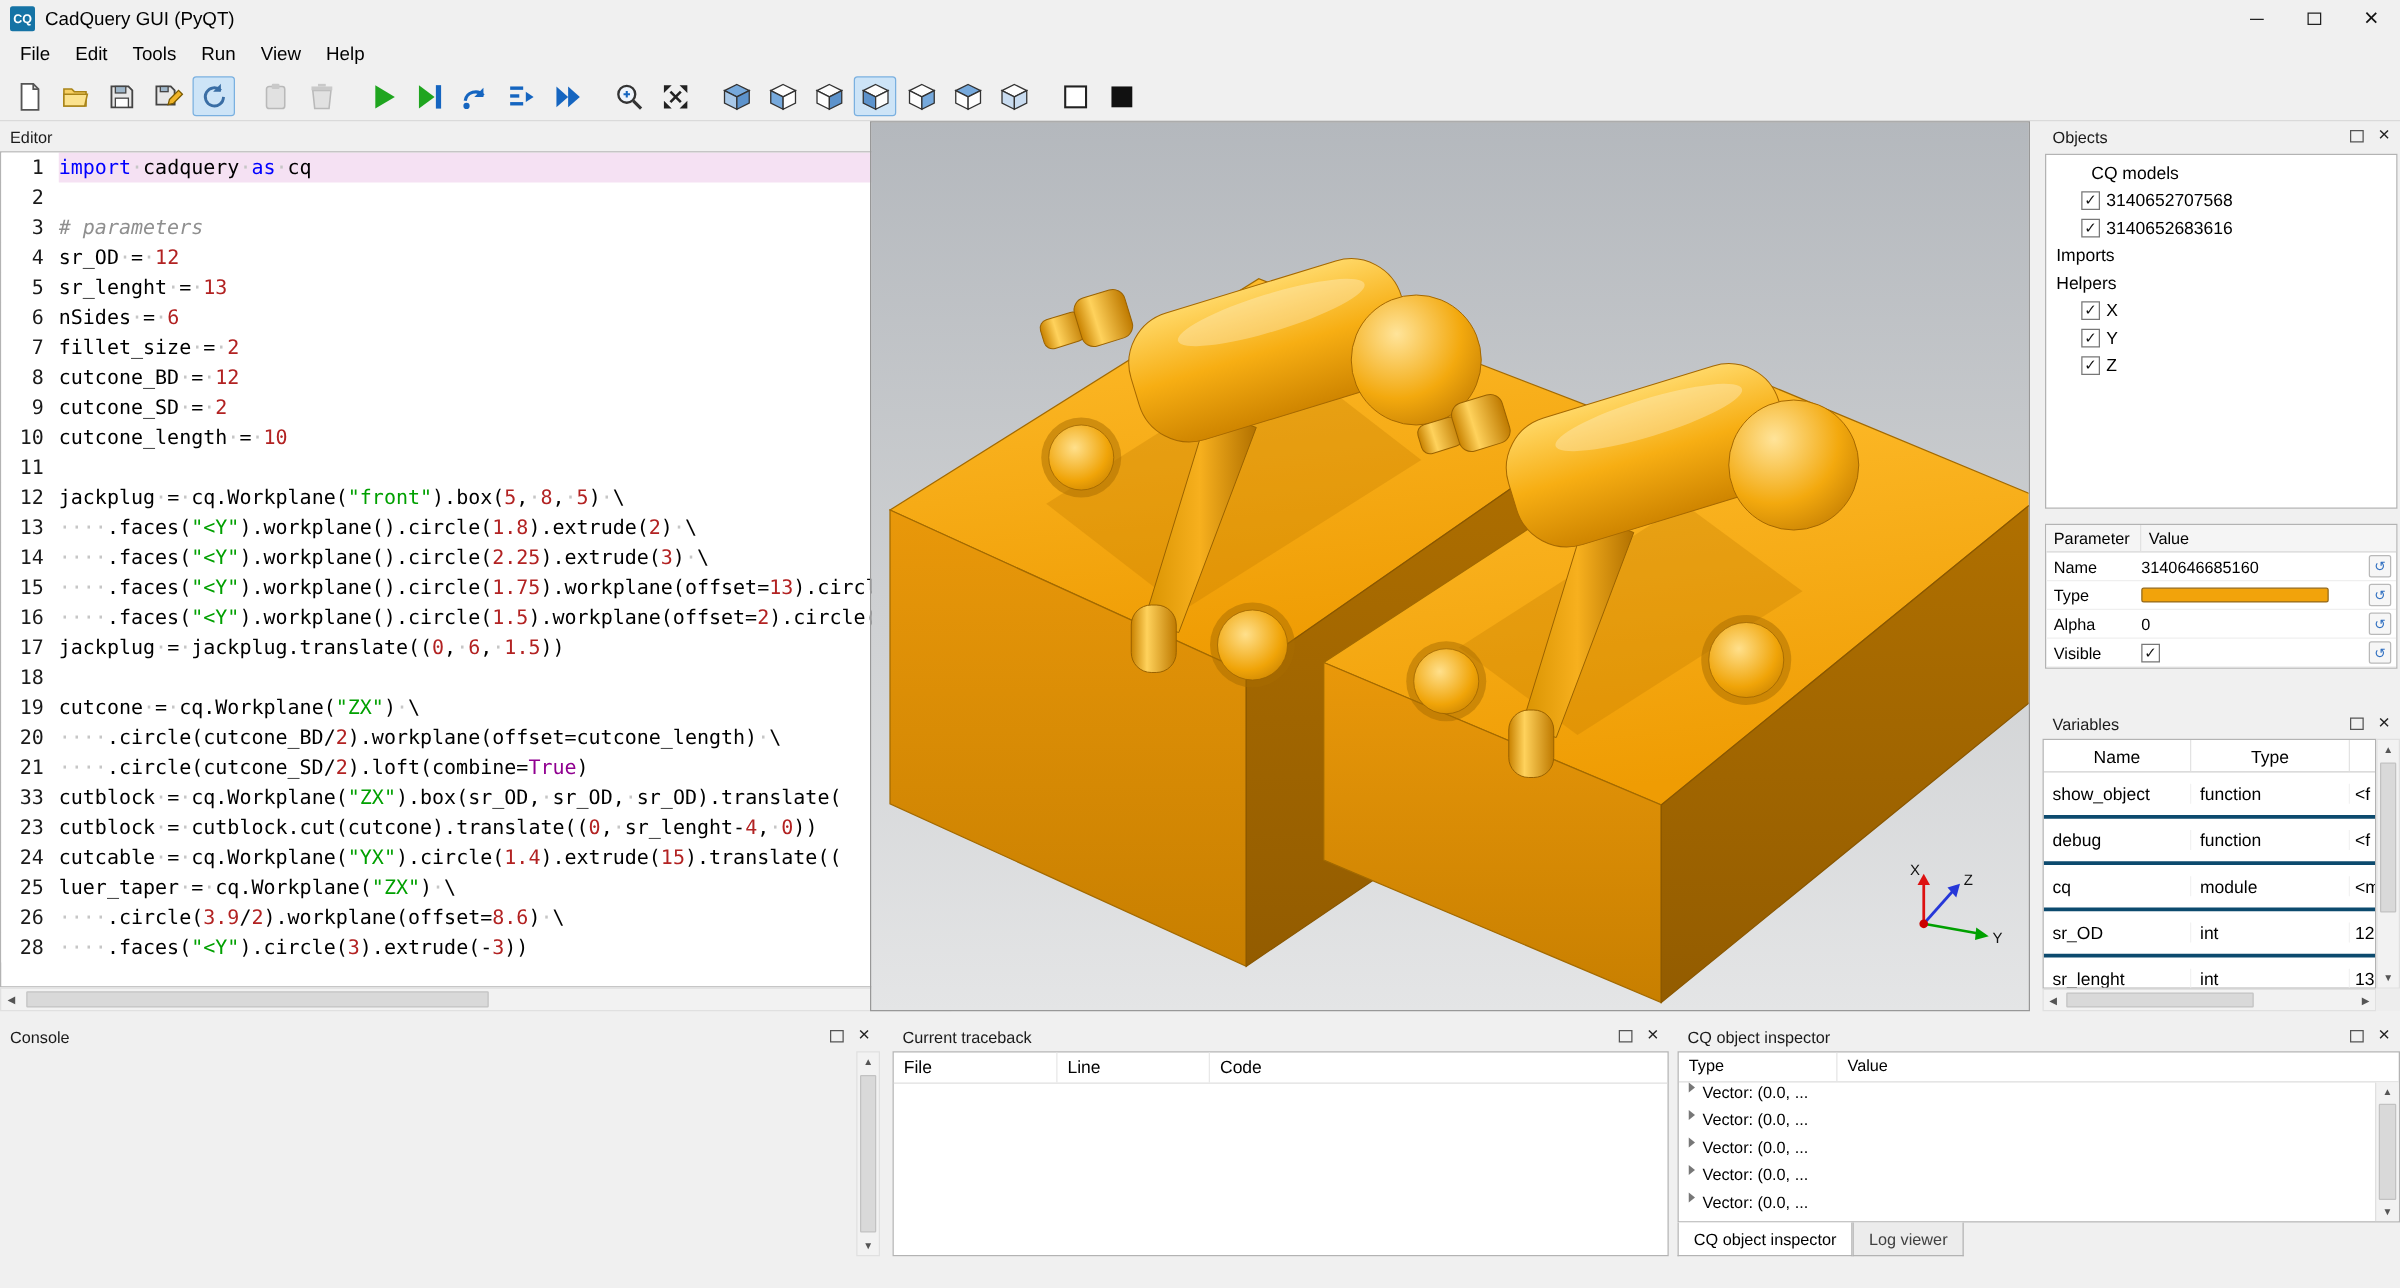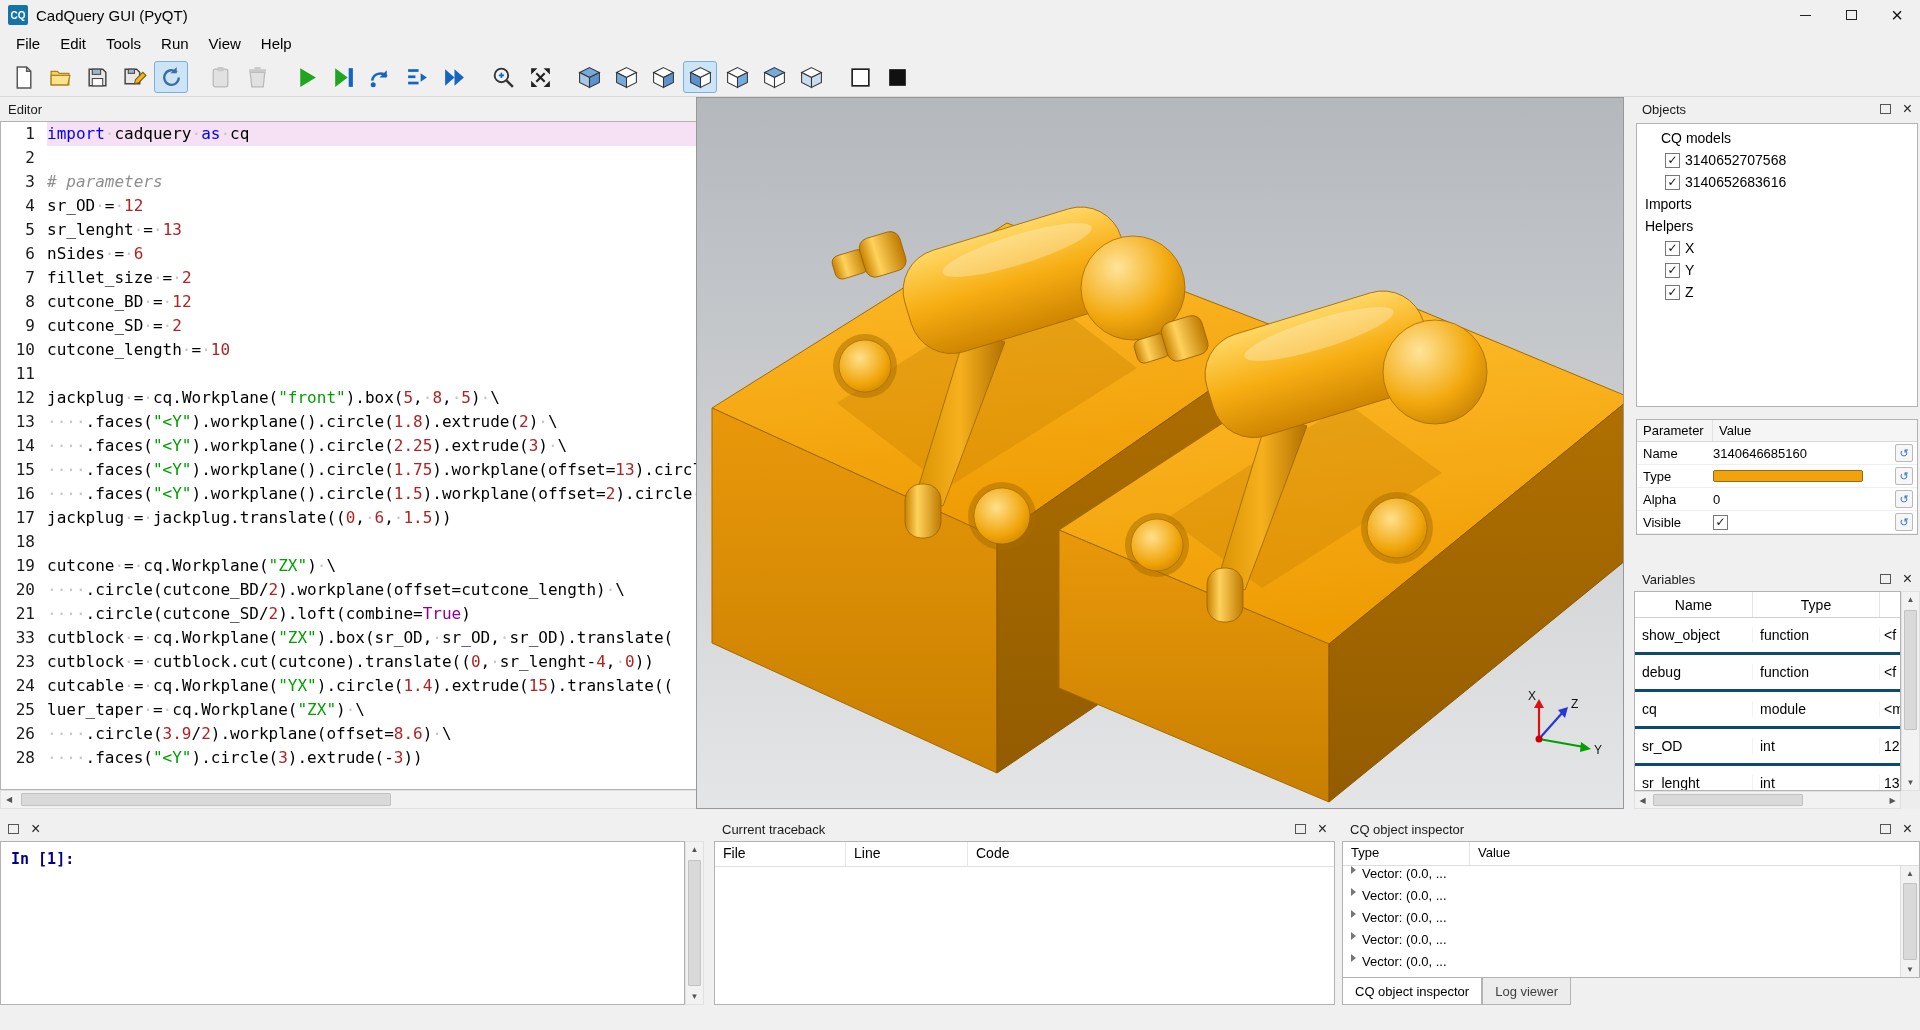--- a/index.html
+++ b/index.html
@@ -515,21 +515,21 @@
 
   <div id="rightcol">
 
     <div id="objects-dock">
       <div class="dock-head">
         <span class="dock-title">Objects</span>
         <span class="float-btn"></span>
         <span class="close-btn">×</span>
       </div>
       <div class="tree-box">
-          <div class="tree-row" style="padding-left: 24px;">
+          <div class="tree-row" style="padding-left: 8px; margin-left: 28px;">
             <span>CQ models</span>
           </div>
           <div class="tree-row" style="padding-left: 28px;">
             <span class="cb">✓</span>
             <span>3140652707568</span>
           </div>
           <div class="tree-row" style="padding-left: 28px;">
             <span class="cb">✓</span>
             <span>3140652683616</span>
           </div>
@@ -643,25 +643,23 @@
         <div class="sb-arrow" style="left:0;top:0;bottom:0;width:15px">◀</div>
         <div class="sb-thumb" style="top:2px;bottom:2px;left:18px;width:150px"></div>
         <div class="sb-arrow" style="right:0;top:0;bottom:0;width:15px">▶</div>
       </div>
       <div class="sb-corner" style="right:0;bottom:0;width:19px;height:18px"></div>
     </div>
   </div>
 
   <div id="console">
     <div class="dock-head">
+      <span class="dock-title">Console</span>
       <span class="float-btn"></span>
       <span class="close-btn">×</span>
-    </div>
-    <div class="console-box">
-      <span class="prompt">In [1]:</span>
     </div>
     <div class="sbv" style="right:0;top:24px;bottom:0;width:19px">
       <div class="sb-arrow" style="top:0;left:0;right:0;height:15px">▲</div>
       <div class="sb-thumb" style="left:2px;right:2px;top:18px;bottom:18px"></div>
       <div class="sb-arrow" style="bottom:0;left:0;right:0;height:15px">▼</div>
     </div>
   </div>
 
   <div id="traceback">
     <div class="dock-head">

